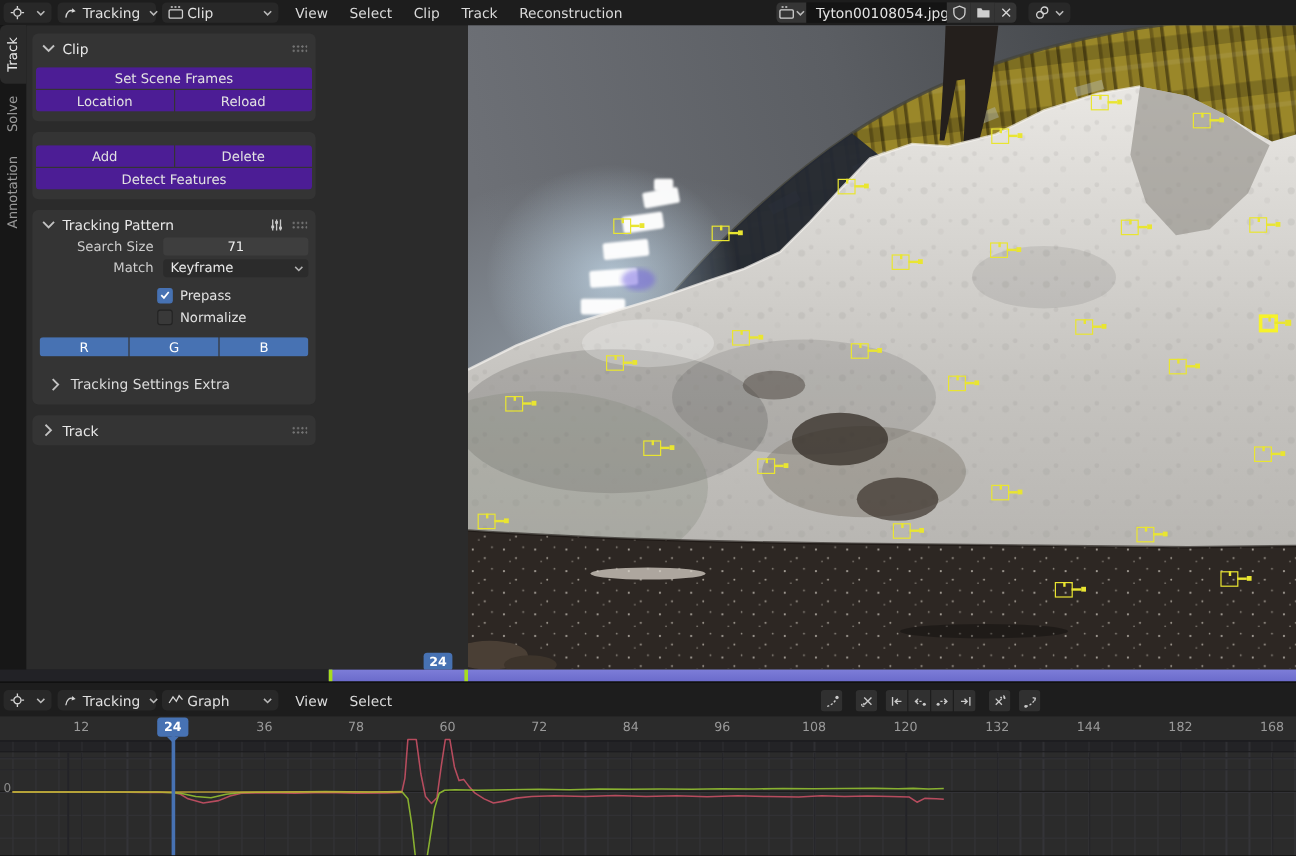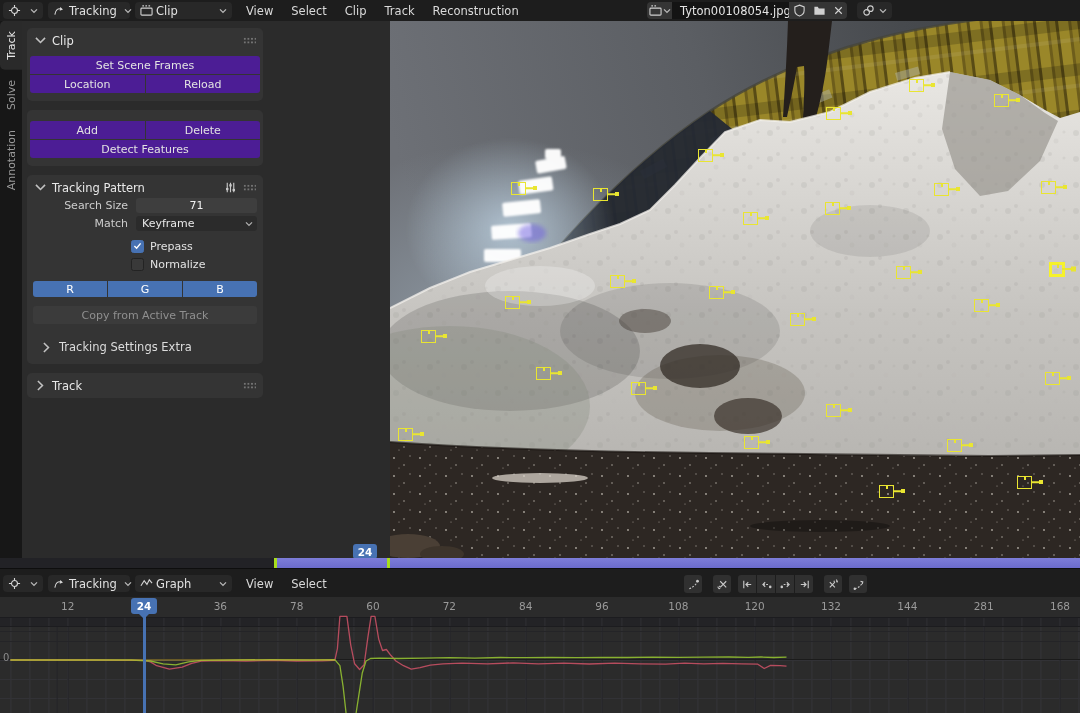--- a/index.html
+++ b/index.html
@@ -312,21 +312,20 @@
         <span class="chkbox"></span>
         <span class="chklabel">Normalize</span>
       </div>
 
       <div class="rgbrow">
         <div class="rgb">R</div>
         <div class="rgb">G</div>
         <div class="rgb">B</div>
       </div>
 
-      <div class="disbtn">Copy from Active Track</div>
 
       <div class="subpanel">
         <span class="ico">
           <svg viewBox="0 0 8 10" width="8" height="10">
               <path d="M2 1.5 L5.5 5 L2 8.5" fill="none" stroke="#c2c2c2" stroke-width="1.3"></path>
             </svg>
         </span>
         <span>Tracking Settings Extra</span>
       </div>
     </div>
@@ -709,21 +708,21 @@
       <span class="rtick" style="left: 220.333px;">36</span>
       <span class="rtick" style="left: 296.666px;">78</span>
       <span class="rtick" style="left: 373px;">60</span>
       <span class="rtick" style="left: 449.333px;">72</span>
       <span class="rtick" style="left: 525.666px;">84</span>
       <span class="rtick" style="left: 601.999px;">96</span>
       <span class="rtick" style="left: 678.332px;">108</span>
       <span class="rtick" style="left: 754.666px;">120</span>
       <span class="rtick" style="left: 830.999px;">132</span>
       <span class="rtick" style="left: 907.332px;">144</span>
-      <span class="rtick" style="left: 983.665px;">281</span>
+      <span class="rtick" style="left: 983.665px;">182</span>
       <span class="rtick" style="left: 1060px;">168</span>
     </div>
   <div id="subrow" class="abs"></div>
   <div id="ggrid" class="abs"></div>
   <div id="zeroline" class="abs"></div>
   <div id="zerolabel" class="abs">0</div>
 
   <svg id="curvesvg" class="abs" width="1080" height="116" viewBox="0 597 1080 116">
       <polyline points="10.4,660.0 54.9,660.0 93.1,660.0 118.6,660.4 144.0,660.4 150.4,661.9 156.7,665.7 169.4,669.1 182.2,667.2 191.7,663.4 201.2,661.1 220.3,660.6 245.8,661.1 271.2,660.4 296.7,661.0 322.1,660.8 334.8,660.4 337.4,648.6 339.9,616.3 346.9,616.3 350.7,644.8 354.6,663.8 359.6,669.5 364.1,664.8 367.9,637.2 371.1,616.3 374.9,616.3 378.7,639.1 382.5,650.5 386.4,649.5 390.8,655.3 395.9,661.0 403.5,665.7 411.2,669.1 420.1,667.6 430.2,665.1 443.0,663.8 462.1,663.2 487.5,663.8 512.9,662.9 538.4,663.8 563.8,663.2 589.3,664.0 614.7,663.2 640.2,663.8 665.6,664.2 684.7,663.2 703.8,663.8 722.9,663.4 741.9,663.8 757.8,664.2 764.2,668.5 770.6,665.3 780.1,665.7 786.5,666.1" fill="none" stroke="#c75064" stroke-width="1.3" opacity="0.9" stroke-linejoin="round"></polyline>
       <polyline points="10.4,660.0 54.9,660.0 93.1,660.0 131.3,660.0 150.4,661.0 163.1,663.8 175.8,664.8 188.5,661.9 201.2,660.4 233.1,660.0 271.2,659.6 309.4,660.0 334.8,659.6 339.9,665.7 343.1,686.6 346.3,715.1 355.8,715.1 359.0,694.2 362.2,673.3 366.0,661.0 370.5,658.5 379.4,658.1 398.4,658.5 423.9,658.1 449.3,657.7 474.8,658.1 500.2,657.5 525.7,657.7 551.1,657.5 576.6,657.7 602.0,657.3 627.4,657.5 652.9,657.1 678.3,657.3 703.8,657.1 729.2,657.0 748.3,657.3 761.0,657.0 773.7,657.5 786.5,657.1" fill="none" stroke="#8db830" stroke-width="1.3" opacity="0.95" stroke-linejoin="round"></polyline>

